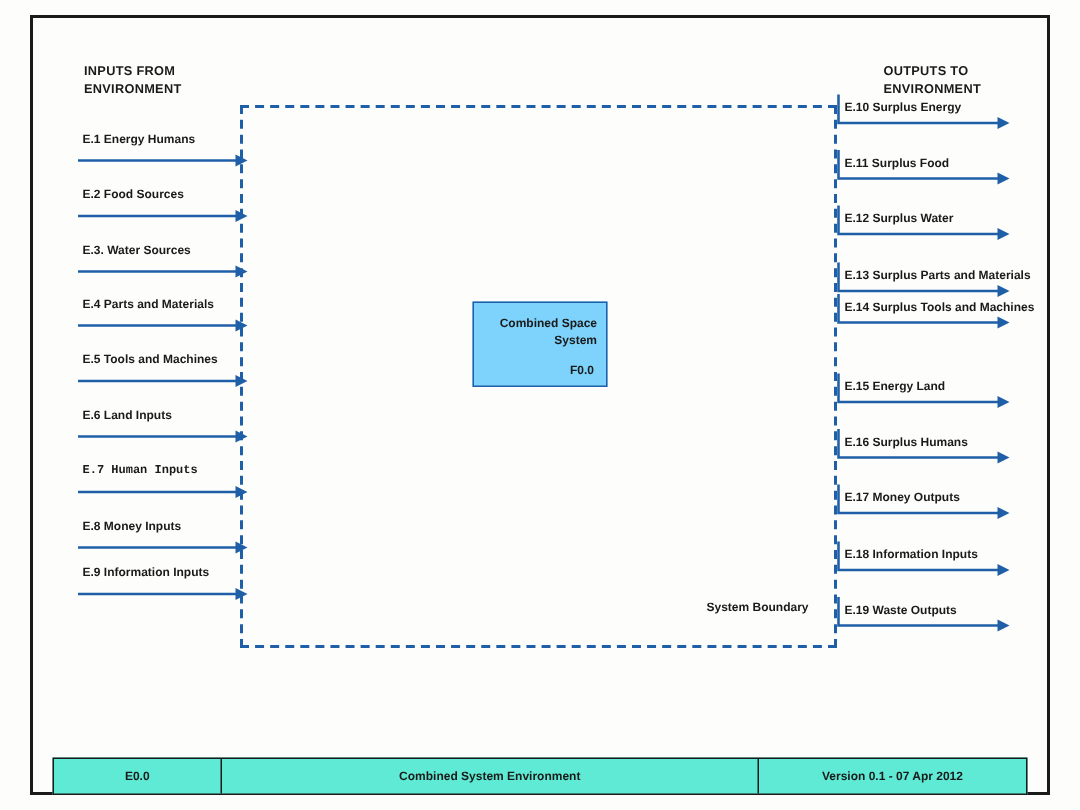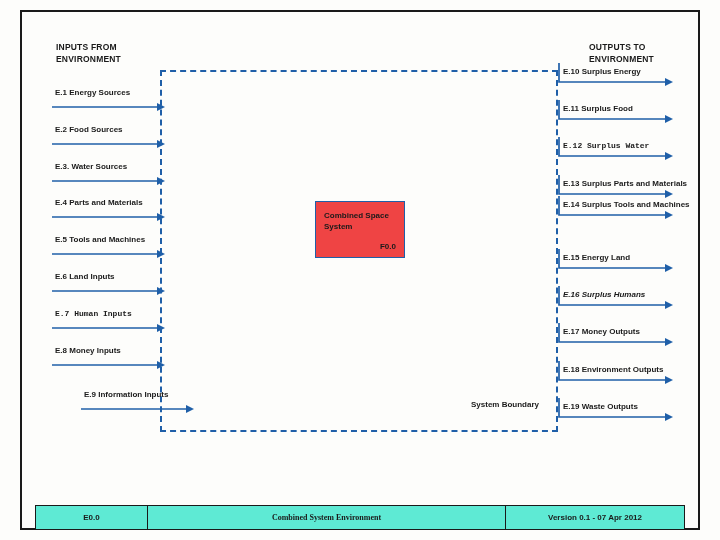--- a/index.html
+++ b/index.html
@@ -65,21 +65,22 @@
 
   
   #process-box {
     position: absolute;
     left: 315px;
     top: 201px;
     width: 90px;
     height: 57px;
     box-sizing: border-box;
     border: 1.6px solid #1f5fa8;
-    background: #ef4444;
+    background: #7dd3fc;
+    text-align: right;
   }
   #process-box .proc-title {
     position: absolute;
     left: 8px;
     top: 8px;
     right: 6px;
     font-size: 8px;
     font-weight: bold;
     color: #1a1a1a;
     line-height: 11px;
@@ -136,21 +137,21 @@
     display: flex;
     align-items: center;
     justify-content: center;
     font-size: 8px;
     font-weight: bold;
     color: #1a1a1a;
     box-sizing: border-box;
     white-space: nowrap;
   }
   #tb-id { width: 112px; border-right: 1.6px solid #1a1a1a; }
-  #tb-title { flex: 1; border-right: 1.6px solid #1a1a1a; font-family: Liberation Serif, serif; }
+  #tb-title { flex: 1; border-right: 1.6px solid #1a1a1a; }
   #tb-version { width: 178px; }
 
   svg { display: block; overflow: visible; }
 </style>
 </head>
 <body>
 
 <div id="page">
   <div id="page-frame"></div>
 
@@ -162,21 +163,21 @@
   <div id="system-boundary"></div>
   <div id="system-boundary-label">System Boundary</div>
 
   <div id="process-box">
     <div class="proc-title">Combined Space System</div>
     <div class="proc-id">F0.0</div>
   </div>
 
   <div id="inputs-container">
       <div class="flow-row input-row" style="top: 88px;">
-        <div class="flow-label">E.1 Energy Sources</div>
+        <div class="flow-label">E.1 Energy Humans</div>
         <svg class="flow-arrow" width="116" height="12">
           <path d="M0 6 L106 6" stroke="#1f5fa8" stroke-width="1.7" fill="none"></path>
           <path d="M105 2 L113 6 L105 10 Z" fill="#1f5fa8"></path>
         </svg>
       </div>
       <div class="flow-row input-row" style="top: 124.8px;">
         <div class="flow-label">E.2 Food Sources</div>
         <svg class="flow-arrow" width="116" height="12">
           <path d="M0 6 L106 6" stroke="#1f5fa8" stroke-width="1.7" fill="none"></path>
           <path d="M105 2 L113 6 L105 10 Z" fill="#1f5fa8"></path>
@@ -217,21 +218,21 @@
           <path d="M105 2 L113 6 L105 10 Z" fill="#1f5fa8"></path>
         </svg>
       </div>
       <div class="flow-row input-row" style="top: 345.6px;">
         <div class="flow-label">E.8 Money Inputs</div>
         <svg class="flow-arrow" width="116" height="12">
           <path d="M0 6 L106 6" stroke="#1f5fa8" stroke-width="1.7" fill="none"></path>
           <path d="M105 2 L113 6 L105 10 Z" fill="#1f5fa8"></path>
         </svg>
       </div>
-      <div class="flow-row input-row" style="top: 390px; margin-left: 29px;">
+      <div class="flow-row input-row" style="top: 377px;">
         <div class="flow-label">E.9 Information Inputs</div>
         <svg class="flow-arrow" width="116" height="12">
           <path d="M0 6 L106 6" stroke="#1f5fa8" stroke-width="1.7" fill="none"></path>
           <path d="M105 2 L113 6 L105 10 Z" fill="#1f5fa8"></path>
         </svg>
       </div>
     </div>
 
   <div id="outputs-container">
       <div class="flow-row output-row" style="top: 67px;">
@@ -241,21 +242,21 @@
           <path d="M107 15 L115 19 L107 23 Z" fill="#1f5fa8"></path>
         </svg>
       </div>
       <div class="flow-row output-row" style="top: 104.2px;">
         <div class="flow-label">E.11 Surplus Food</div>
         <svg class="flow-arrow" width="118" height="26" style="top: -4px;">
           <path d="M1 0 L1 19 L108 19" stroke="#1f5fa8" stroke-width="1.7" fill="none"></path>
           <path d="M107 15 L115 19 L107 23 Z" fill="#1f5fa8"></path>
         </svg>
       </div>
-      <div class="flow-row output-row" style="top: 141.4px; font-family: Liberation Mono, monospace;">
+      <div class="flow-row output-row" style="top: 141.4px;">
         <div class="flow-label">E.12 Surplus Water</div>
         <svg class="flow-arrow" width="118" height="26" style="top: -4px;">
           <path d="M1 0 L1 19 L108 19" stroke="#1f5fa8" stroke-width="1.7" fill="none"></path>
           <path d="M107 15 L115 19 L107 23 Z" fill="#1f5fa8"></path>
         </svg>
       </div>
       <div class="flow-row output-row" style="top: 178.6px;">
         <div class="flow-label">E.13 Surplus Parts and Materials</div>
         <svg class="flow-arrow" width="118" height="26" style="top: -4px;">
           <path d="M1 0 L1 19 L108 19" stroke="#1f5fa8" stroke-width="1.7" fill="none"></path>
@@ -269,36 +270,36 @@
           <path d="M107 15 L115 19 L107 23 Z" fill="#1f5fa8"></path>
         </svg>
       </div>
       <div class="flow-row output-row" style="top: 253px;">
         <div class="flow-label">E.15 Energy Land</div>
         <svg class="flow-arrow" width="118" height="26" style="top: -4px;">
           <path d="M1 0 L1 19 L108 19" stroke="#1f5fa8" stroke-width="1.7" fill="none"></path>
           <path d="M107 15 L115 19 L107 23 Z" fill="#1f5fa8"></path>
         </svg>
       </div>
-      <div class="flow-row output-row" style="top: 290.2px; font-style: italic;">
+      <div class="flow-row output-row" style="top: 290.2px;">
         <div class="flow-label">E.16 Surplus Humans</div>
         <svg class="flow-arrow" width="118" height="26" style="top: -4px;">
           <path d="M1 0 L1 19 L108 19" stroke="#1f5fa8" stroke-width="1.7" fill="none"></path>
           <path d="M107 15 L115 19 L107 23 Z" fill="#1f5fa8"></path>
         </svg>
       </div>
       <div class="flow-row output-row" style="top: 327.4px;">
         <div class="flow-label">E.17 Money Outputs</div>
         <svg class="flow-arrow" width="118" height="26" style="top: -4px;">
           <path d="M1 0 L1 19 L108 19" stroke="#1f5fa8" stroke-width="1.7" fill="none"></path>
           <path d="M107 15 L115 19 L107 23 Z" fill="#1f5fa8"></path>
         </svg>
       </div>
       <div class="flow-row output-row" style="top: 364.6px;">
-        <div class="flow-label">E.18 Environment Outputs</div>
+        <div class="flow-label">E.18 Information Inputs</div>
         <svg class="flow-arrow" width="118" height="26" style="top: -4px;">
           <path d="M1 0 L1 19 L108 19" stroke="#1f5fa8" stroke-width="1.7" fill="none"></path>
           <path d="M107 15 L115 19 L107 23 Z" fill="#1f5fa8"></path>
         </svg>
       </div>
       <div class="flow-row output-row" style="top: 401.8px;">
         <div class="flow-label">E.19 Waste Outputs</div>
         <svg class="flow-arrow" width="118" height="26" style="top: -4px;">
           <path d="M1 0 L1 19 L108 19" stroke="#1f5fa8" stroke-width="1.7" fill="none"></path>
           <path d="M107 15 L115 19 L107 23 Z" fill="#1f5fa8"></path>

